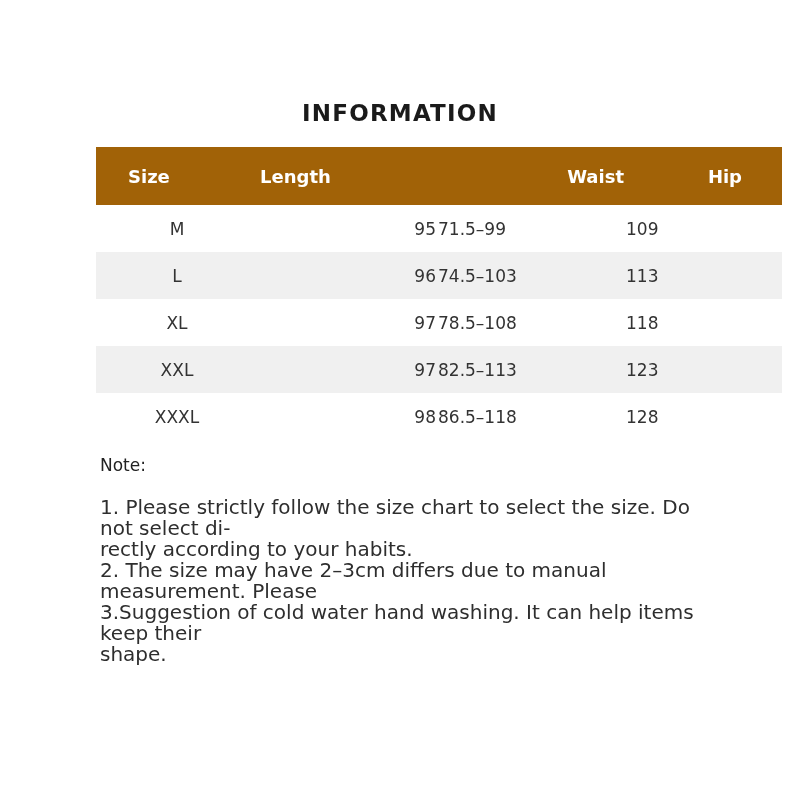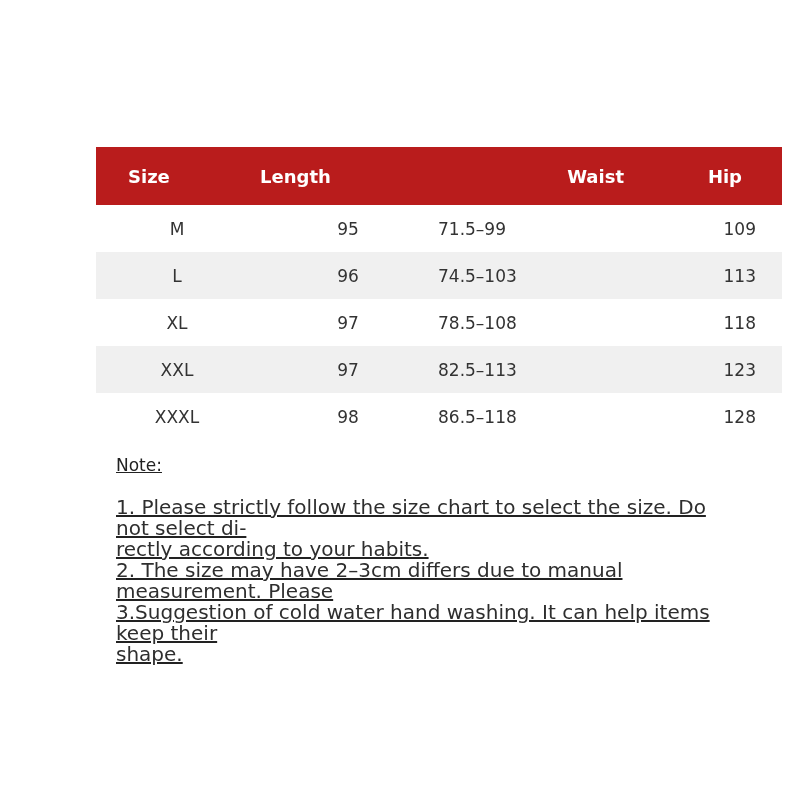--- a/index.html
+++ b/index.html
@@ -36,21 +36,21 @@
     top: 147px;
     left: 96px;
     width: 608px;
   }
   table.size-table {
     width: 100%;
     border-collapse: collapse;
     table-layout: fixed;
   }
   table.size-table thead th {
-    background: #b91c1c;
+    background: #a16207;
     color: #ffffff;
     font-size: 18px;
     font-weight: bold;
     height: 56px;
     vertical-align: middle;
   }
   table.size-table thead th.c-size {
     width: 130px;
     text-align: left;
     padding-left: 32px;
@@ -76,55 +76,54 @@
     vertical-align: middle;
   }
   table.size-table tbody tr.alt td {
     background: #f0f0f0;
   }
   table.size-table tbody td.c-size {
     text-align: center;
     padding-left: 0;
   }
   table.size-table tbody td.c-length {
-    text-align: center;
+    text-align: right;
   }
   table.size-table tbody td.c-waist {
     text-align: left;
   }
   table.size-table tbody td.c-hip {
-    text-align: right;
     padding-right: 26px;
   }
   .note-block {
     position: absolute;
     top: 455px;
-    left: 116px;
+    left: 100px;
     width: 610px;
-    text-decoration: underline;
   }
   .note-title {
     font-size: 17px;
     color: #222222;
     margin-bottom: 22px;
   }
   .note-line {
     font-size: 20px;
     line-height: 21px;
     color: #2e2e2e;
   }
   .note-line + .note-line {
     margin-top: 0px;
   }
 </style>
 </head>
 <body>
 
 <div class="page">
 
+  <div class="title">INFORMATION</div>
 
   <div class="table-wrap">
     <table class="size-table">
       <thead>
         <tr>
           <th class="c-size">Size</th>
           <th class="c-length">Length</th>
           <th class="c-waist">Waist</th>
           <th class="c-hip">Hip</th>
         </tr>

